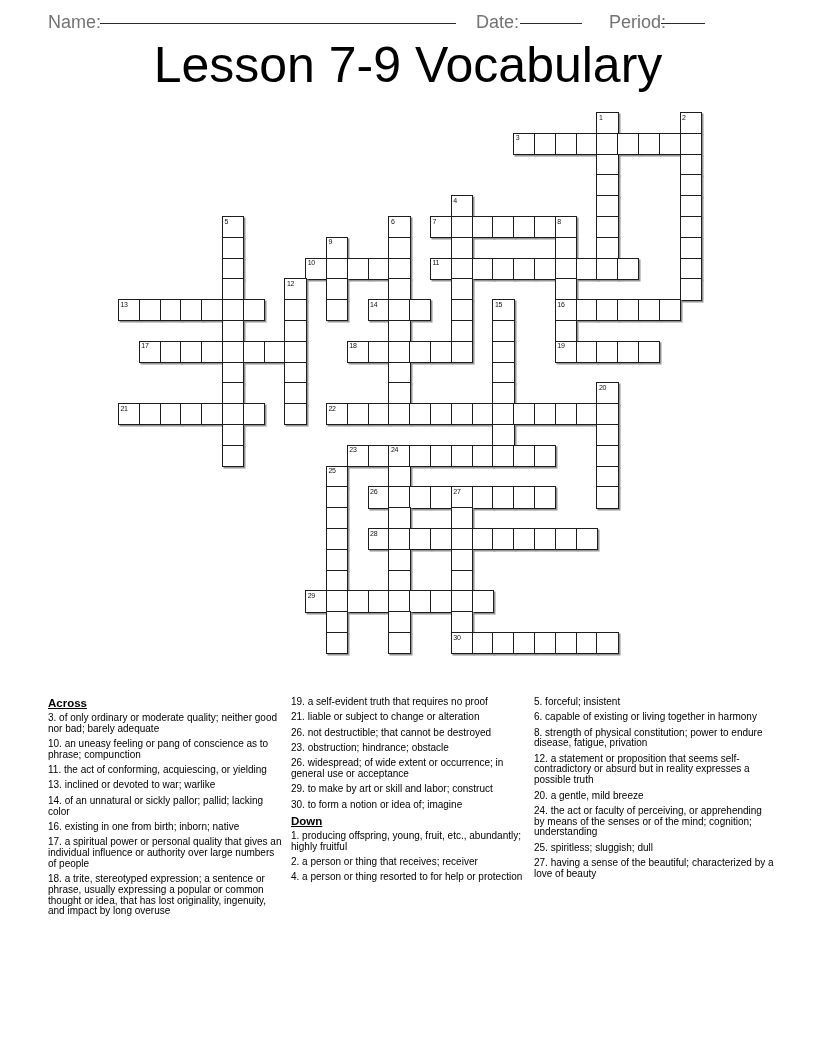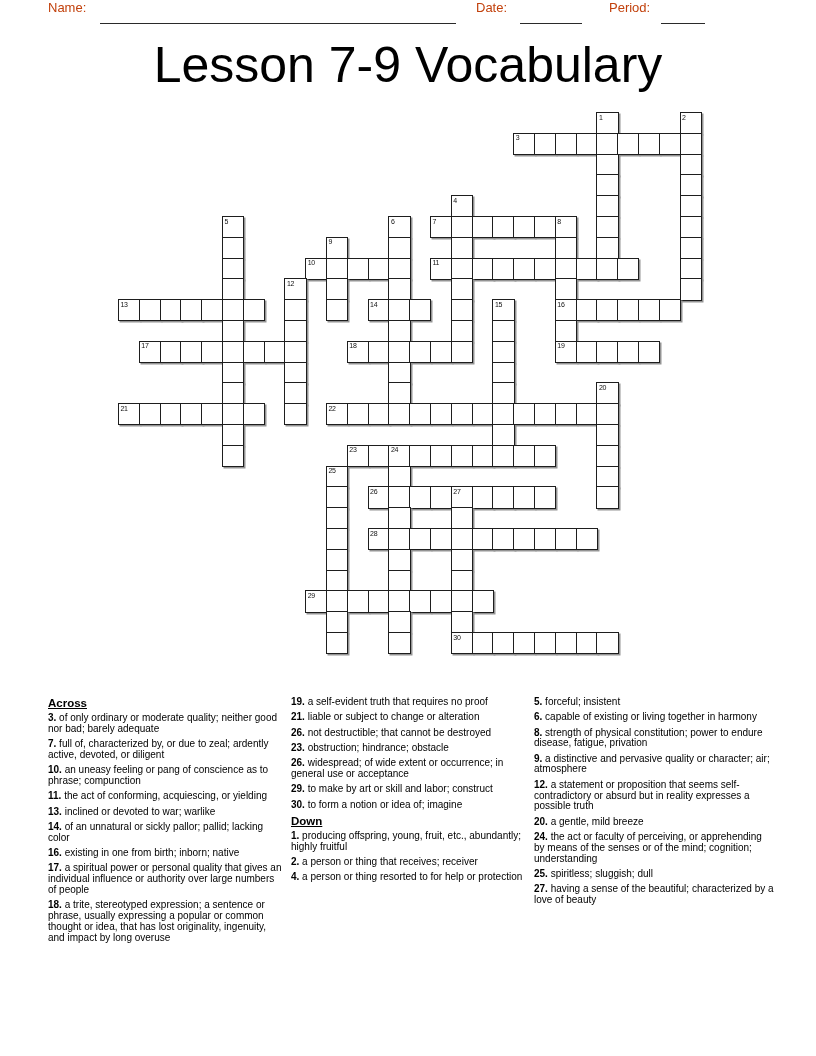--- a/index.html
+++ b/index.html
@@ -1,20 +1,20 @@
 <!DOCTYPE html>
 <html><head>
 <meta charset="utf-8">
 <style>
   html,body{margin:0;padding:0;}
   body{
     width:816px;height:1056px;background:#ffffff;position:relative;
     font-family:"Liberation Sans",sans-serif;color:#000;overflow:hidden;
   }
-  .hdr-label{position:absolute;top:0;font-size:13px;color:#c2410c;}
+  .hdr-label{position:absolute;top:12px;font-size:18px;color:#737373;}
   .hdr-line{position:absolute;top:7px;height:16px;border-bottom:1.5px solid #2a2a2a;}
   #page-title{
     position:absolute;left:0;right:0;top:36px;text-align:center;
     font-size:50px;letter-spacing:0px;color:#000;white-space:nowrap;
   }
   #grid{position:absolute;left:118px;top:112px;width:584px;height:542px;}
   .cell{
     position:absolute;width:22.3px;height:22.3px;box-sizing:border-box;
     border:1.5px solid #1e1e1e;background:#fff;
     box-shadow:1.5px 1.5px 0 #949494;
@@ -25,21 +25,21 @@
   }
   .clue-col{position:absolute;top:697px;}
   #clue-col-1{left:48px;width:237px;}
   #clue-col-2{left:291px;width:240px;}
   #clue-col-3{left:534px;width:240px;}
   .clue-heading{
     font-size:11.5px;font-weight:bold;text-decoration:underline;
     margin:0 0 4px 0;line-height:12px;
   }
   .clue{font-size:10px;line-height:10.8px;margin:0 0 4.5px 0;}
-  .clue b{font-weight:bold;}
+  .clue b{font-weight:normal;}
 </style>
 </head>
 <body>
 
 <span class="hdr-label" style="left:48px">Name:</span>
 <span class="hdr-line" style="left:100px;width:356px"></span>
 <span class="hdr-label" style="left:476px">Date:</span>
 <span class="hdr-line" style="left:520px;width:62px"></span>
 <span class="hdr-label" style="left:609px">Period:</span>
 <span class="hdr-line" style="left:661px;width:44px"></span>
@@ -314,21 +314,20 @@
     <div class="cell" style="left: 395.2px; top: 520px;"></div>
     <div class="cell" style="left: 416px; top: 520px;"></div>
     <div class="cell" style="left: 436.8px; top: 520px;"></div>
     <div class="cell" style="left: 457.6px; top: 520px;"></div>
     <div class="cell" style="left: 478.4px; top: 520px;"></div>
   </div>
 
 <div class="clue-col" id="clue-col-1">
     <div class="clue-heading">Across</div>
     <div class="clue"><b>3.</b><span> of only ordinary or moderate quality; neither good nor bad; barely adequate</span></div>
-    <div class="clue"><b>7.</b><span> full of, characterized by, or due to zeal; ardently active, devoted, or diligent</span></div>
     <div class="clue"><b>10.</b><span> an uneasy feeling or pang of conscience as to phrase; compunction</span></div>
     <div class="clue"><b>11.</b><span> the act of conforming, acquiescing, or yielding</span></div>
     <div class="clue"><b>13.</b><span> inclined or devoted to war; warlike</span></div>
     <div class="clue"><b>14.</b><span> of an unnatural or sickly pallor; pallid; lacking color</span></div>
     <div class="clue"><b>16.</b><span> existing in one from birth; inborn; native</span></div>
     <div class="clue"><b>17.</b><span> a spiritual power or personal quality that gives an individual influence or authority over large numbers of people</span></div>
     <div class="clue"><b>18.</b><span> a trite, stereotyped expression; a sentence or phrase, usually expressing a popular or common thought or idea, that has lost originality, ingenuity, and impact by long overuse</span></div>
   </div>
 <div class="clue-col" id="clue-col-2">
     <div class="clue"><b>19.</b><span> a self-evident truth that requires no proof</span></div>
@@ -340,19 +339,18 @@
     <div class="clue"><b>30.</b><span> to form a notion or idea of; imagine</span></div>
     <div class="clue-heading">Down</div>
     <div class="clue"><b>1.</b><span> producing offspring, young, fruit, etc., abundantly; highly fruitful</span></div>
     <div class="clue"><b>2.</b><span> a person or thing that receives; receiver</span></div>
     <div class="clue"><b>4.</b><span> a person or thing resorted to for help or protection</span></div>
   </div>
 <div class="clue-col" id="clue-col-3">
     <div class="clue"><b>5.</b><span> forceful; insistent</span></div>
     <div class="clue"><b>6.</b><span> capable of existing or living together in harmony</span></div>
     <div class="clue"><b>8.</b><span> strength of physical constitution; power to endure disease, fatigue, privation</span></div>
-    <div class="clue"><b>9.</b><span> a distinctive and pervasive quality or character; air; atmosphere</span></div>
     <div class="clue"><b>12.</b><span> a statement or proposition that seems self-contradictory or absurd but in reality expresses a possible truth</span></div>
     <div class="clue"><b>20.</b><span> a gentle, mild breeze</span></div>
     <div class="clue"><b>24.</b><span> the act or faculty of perceiving, or apprehending by means of the senses or of the mind; cognition; understanding</span></div>
     <div class="clue"><b>25.</b><span> spiritless; sluggish; dull</span></div>
     <div class="clue"><b>27.</b><span> having a sense of the beautiful; characterized by a love of beauty</span></div>
   </div>
 
 </body></html>

